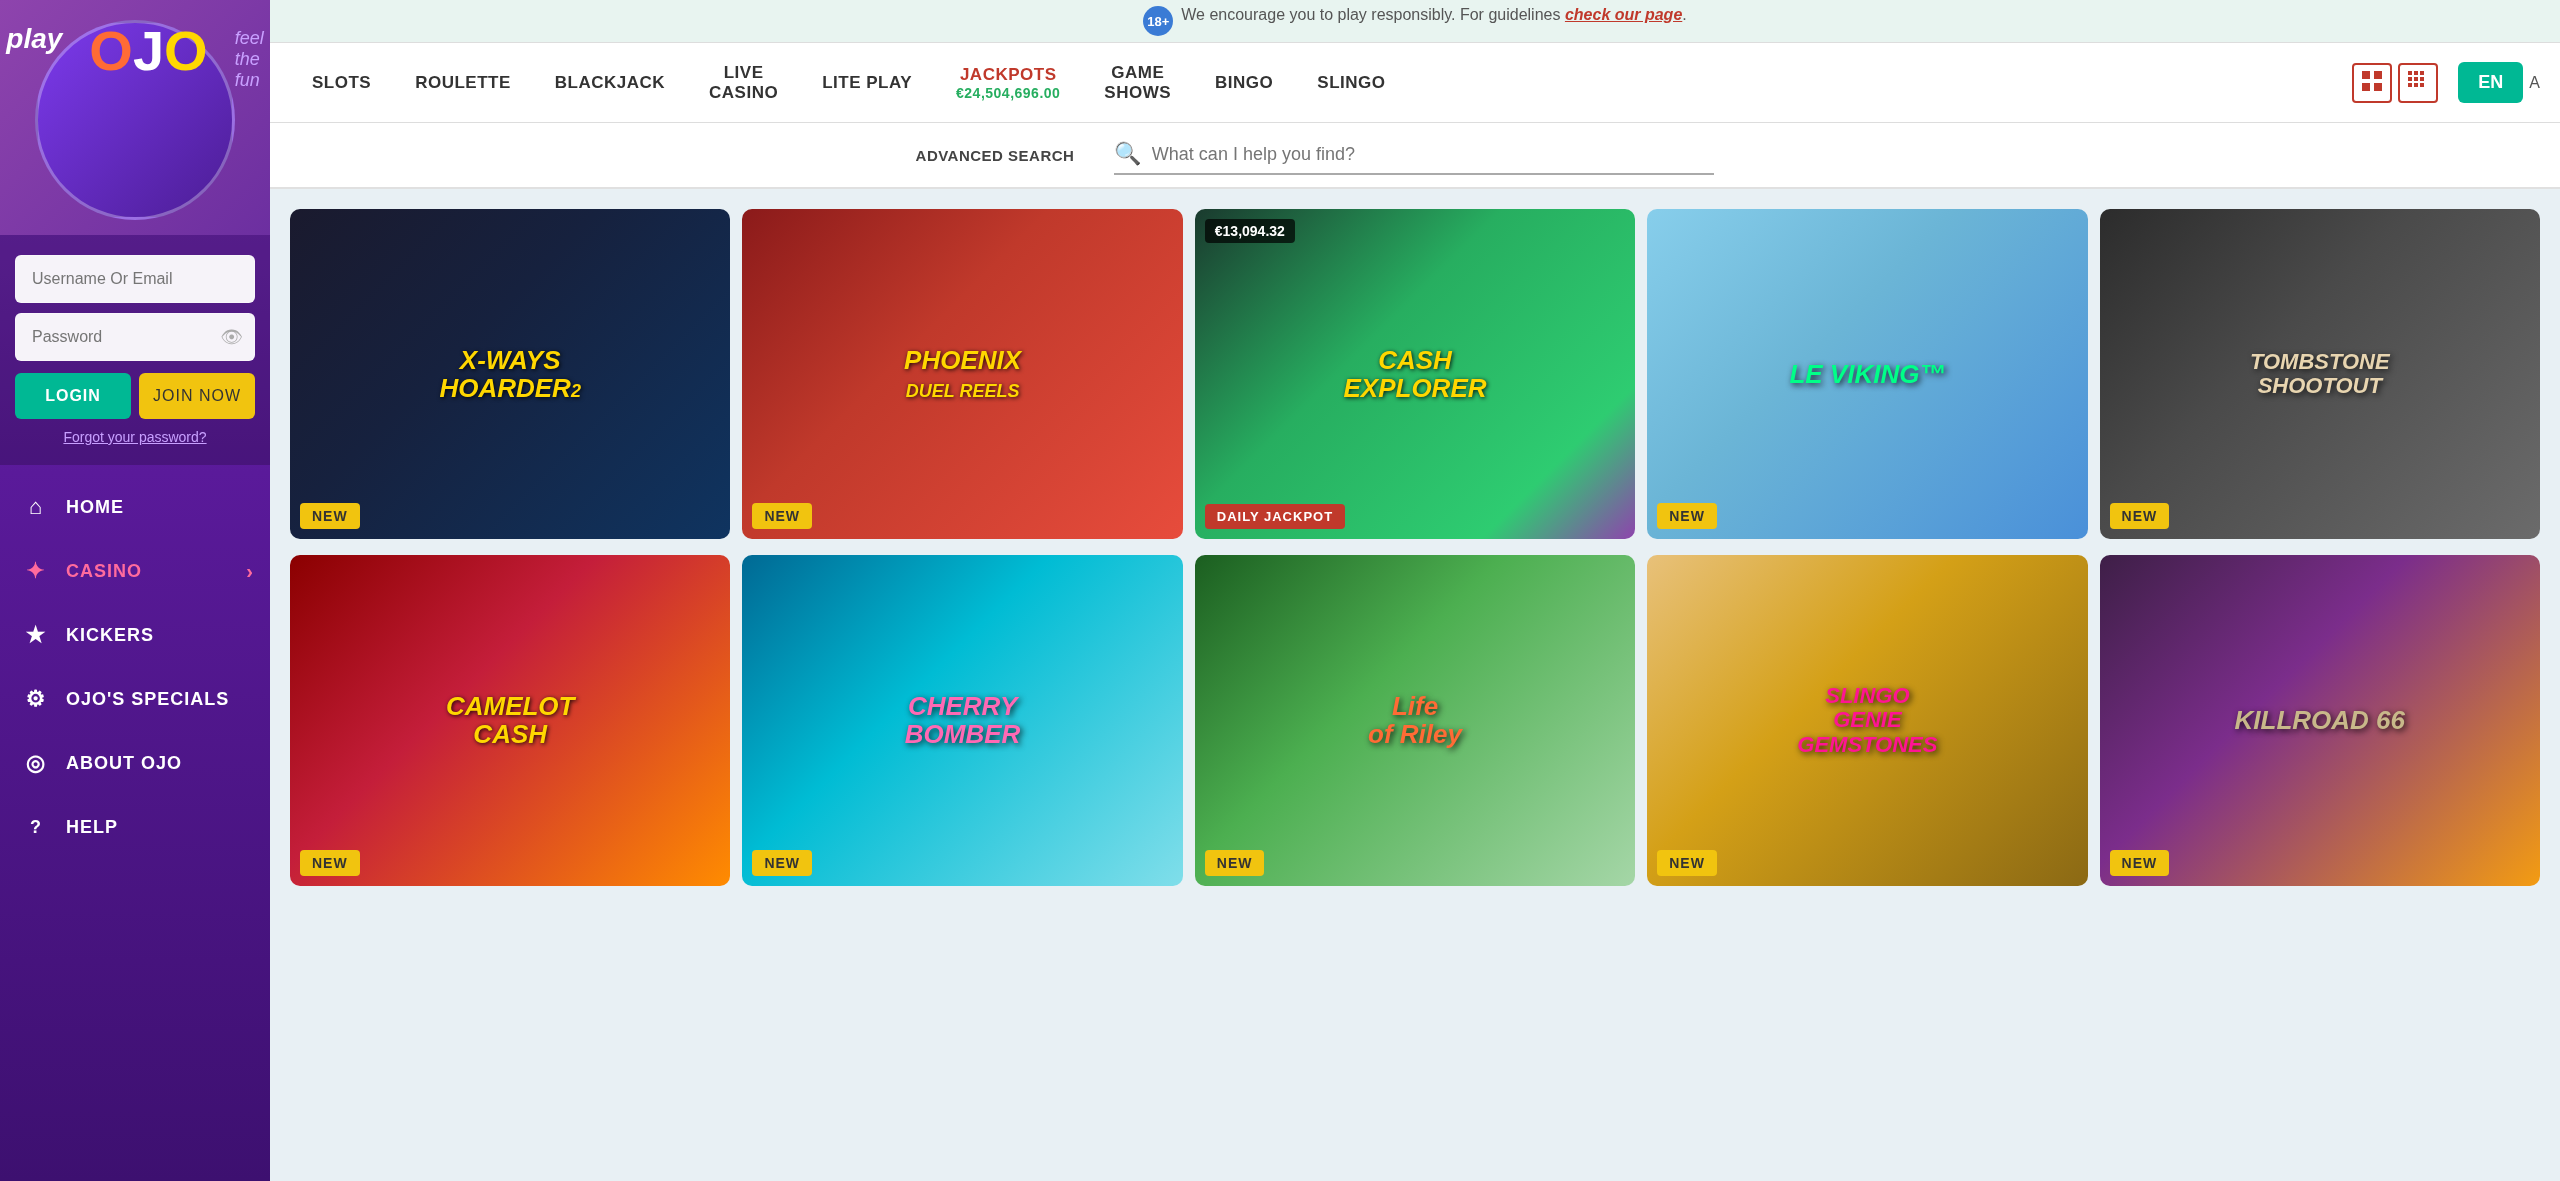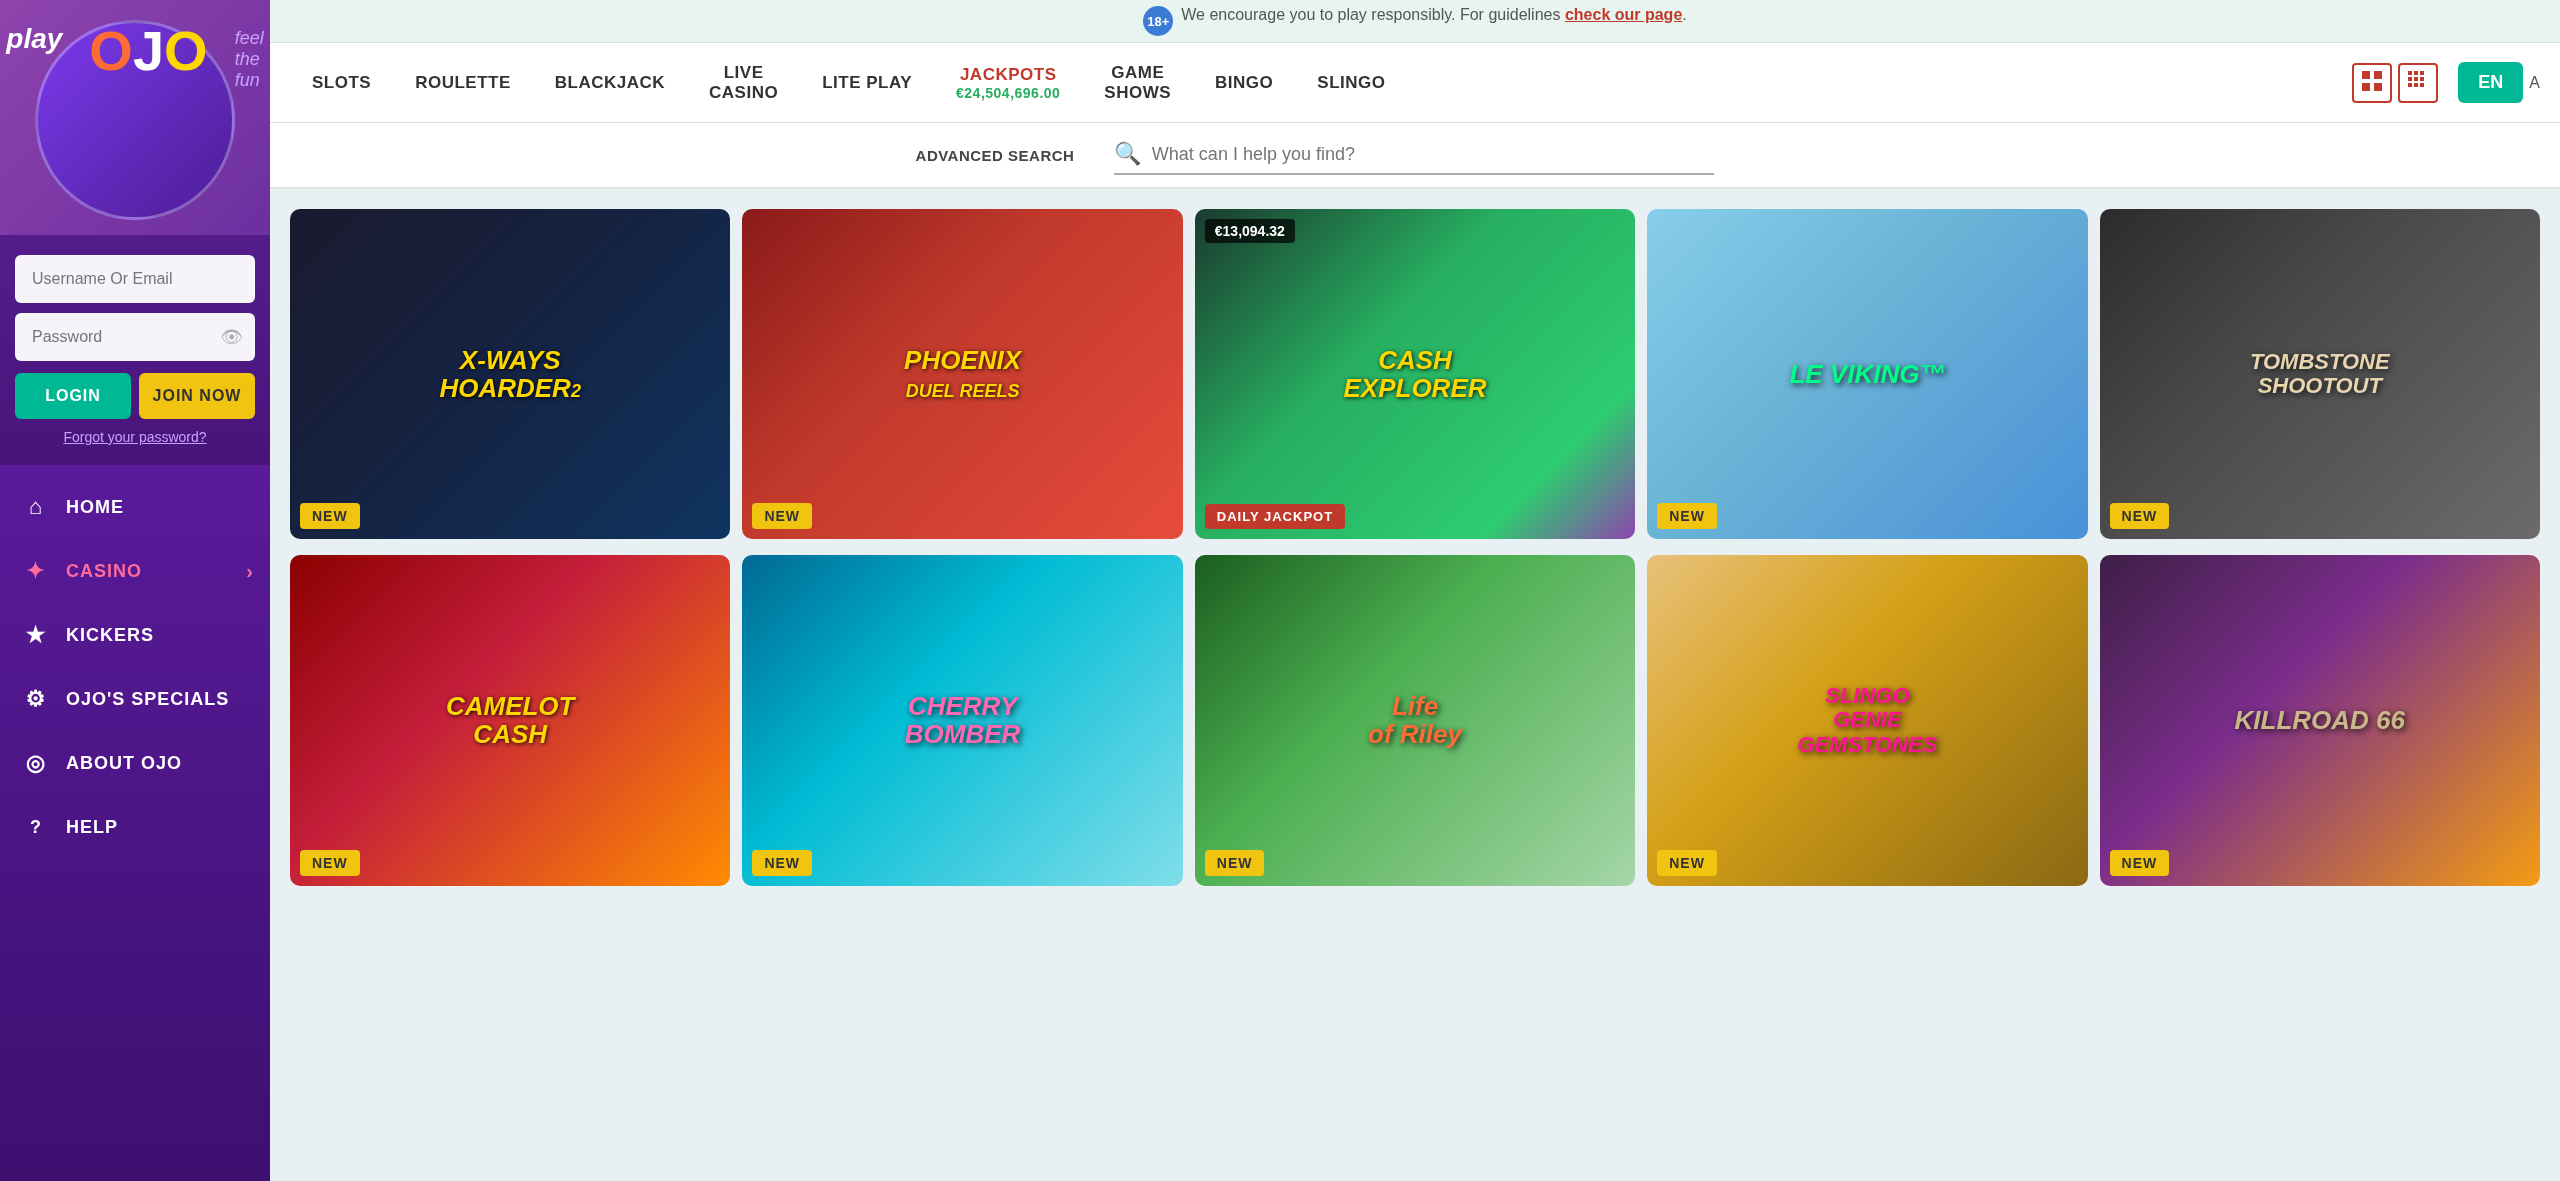--- a/index.html
+++ b/index.html
@@ -130,21 +130,21 @@
       text-transform: uppercase;
       letter-spacing: 1px;
     }
 
     .btn-join {
       flex: 1;
       padding: 14px 0;
       background: #f1c40f;
       color: #333;
       font-size: 16px;
-      font-weight: bold;
+      font-weight: normal;
       border: none;
       border-radius: 6px;
       cursor: pointer;
       text-transform: uppercase;
       letter-spacing: 1px;
     }
 
     .forgot-link {
       color: #c8a0ff;
       font-size: 14px;
@@ -536,21 +536,21 @@
 </div>
 
 <div id="main">
 
   <div id="topbar">
     <div class="age-badge">
       <span>18+</span>
     </div>
     <span>We encourage you to play responsibly. For guidelines</span>
     &nbsp;
-    <a style="color:#c0392b;font-weight:bold;cursor:pointer;text-decoration:underline;">check our page</a>
+    <a style="color:#c0392b;font-weight:bold;cursor:pointer;text-decoration:underline;font-style:italic;">check our page</a>
     <span>.</span>
   </div>
 
   <div id="navbar">
     <div class="nav-link">SLOTS</div>
     <div class="nav-link">ROULETTE</div>
     <div class="nav-link">BLACKJACK</div>
     <div class="nav-link">
       <div class="nav-link-sub">
         <span>LIVE</span>

